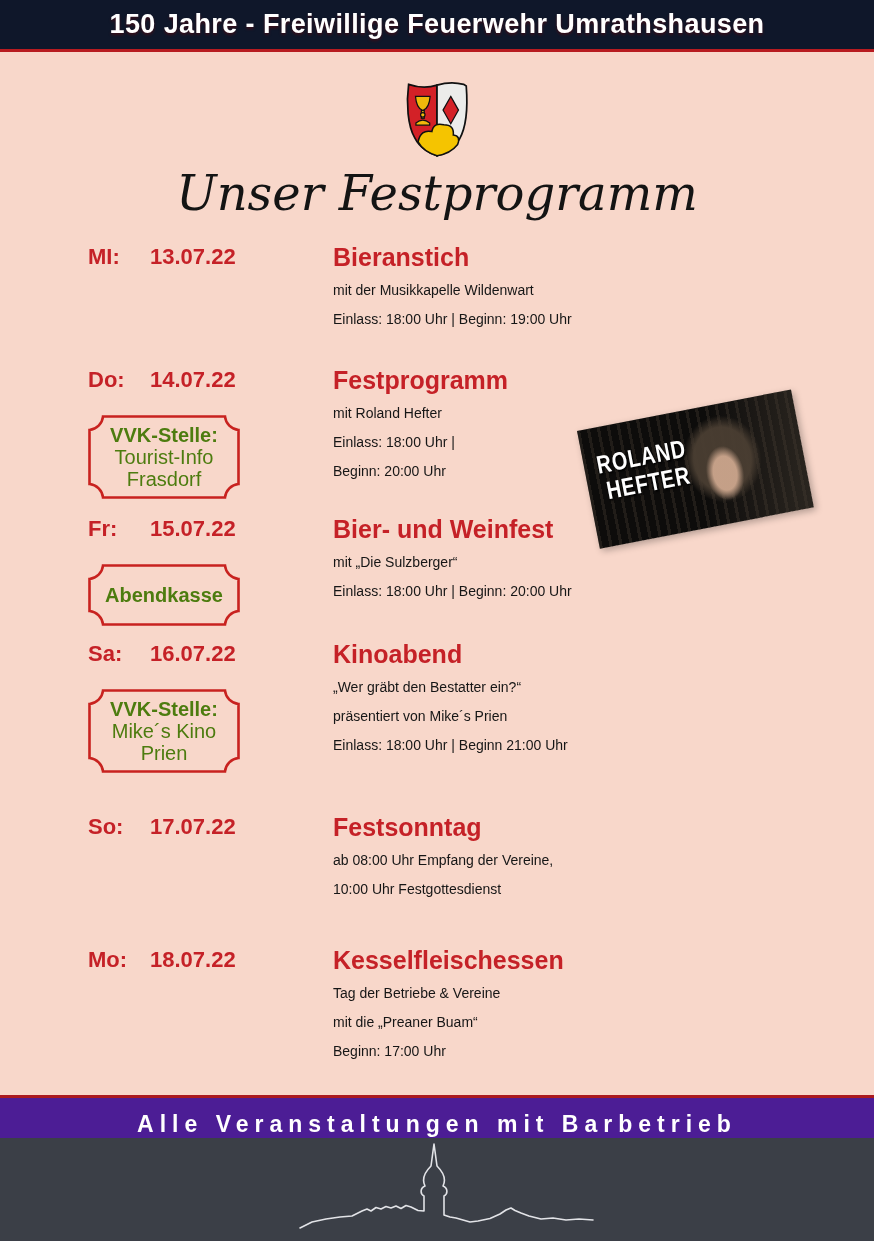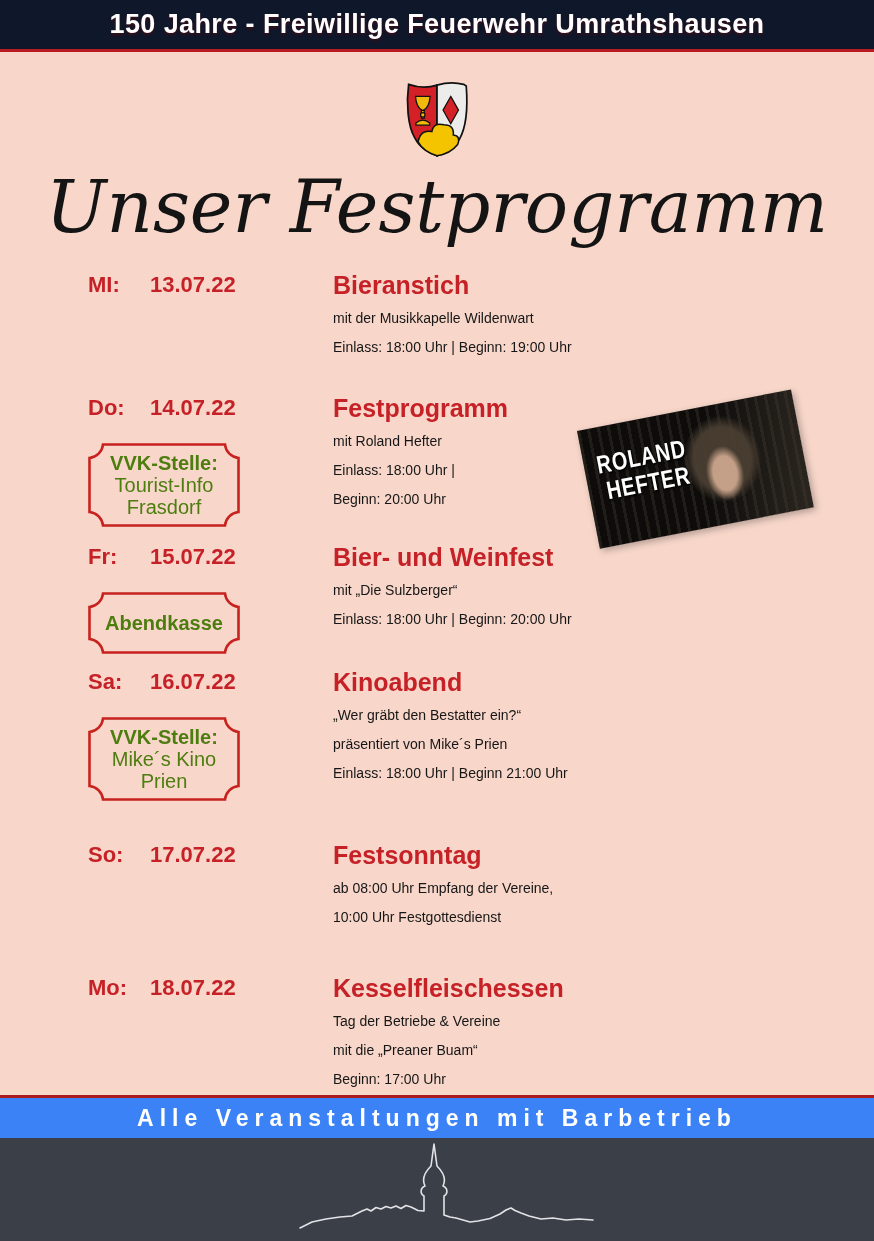--- a/index.html
+++ b/index.html
@@ -20,21 +20,21 @@
   .top-banner-text{
     color:#fff;font-weight:bold;font-size:27px;letter-spacing:.4px;
     text-shadow:0 2px 3px rgba(110,0,0,.45);
   }
   
   .crest-wrap{display:flex;justify-content:center;margin-top:22px;flex:none;}
   
   .program-title{
     text-align:center;
     font-family:"DejaVu Serif",serif;font-style:italic;
-    font-size:72px;line-height:1.15;color:#141414;
+    font-size:48px;line-height:1.15;color:#141414;
     margin:6px 0 22px;flex:none;
   }
   
   .events{padding-left:88px;padding-right:36px;flex:none;}
   .event-row{display:flex;}
   .event-row:nth-child(1){margin-bottom:32px;}
   .event-row:nth-child(2){margin-bottom:16px;}
   .event-row:nth-child(3){margin-bottom:14px;}
   .event-row:nth-child(4){margin-bottom:40px;}
   .event-row:nth-child(5){margin-bottom:42px;}
@@ -70,22 +70,22 @@
   .photo-label{
     position:absolute;left:13px;top:24px;
     color:#fff;font-weight:bold;font-size:25px;line-height:27px;
     transform:scaleX(.8);transform-origin:0 0;letter-spacing:1px;
     text-shadow:1.5px 2px 2px rgba(0,0,0,.9);
   }
   .photo-label .l2{padding-left:6px;display:block;}
   
   .bottom-banner{
     margin-top:auto;height:40px;flex:none;
-    background:#3b82f6;border-top:3px solid #ab1a1f;
-    display:flex;align-items:center;justify-content:center;
+    background:#4c1d95;border-top:3px solid #ab1a1f;
+    display:flex;align-items:flex-end;justify-content:center;
   }
   .bottom-banner-text{
     color:#fff;font-weight:bold;font-size:23px;letter-spacing:6px;
   }
   .footer{
     height:103px;flex:none;background:#3b3f47;
     display:flex;align-items:flex-start;justify-content:center;
   }
 </style>
 </head>

